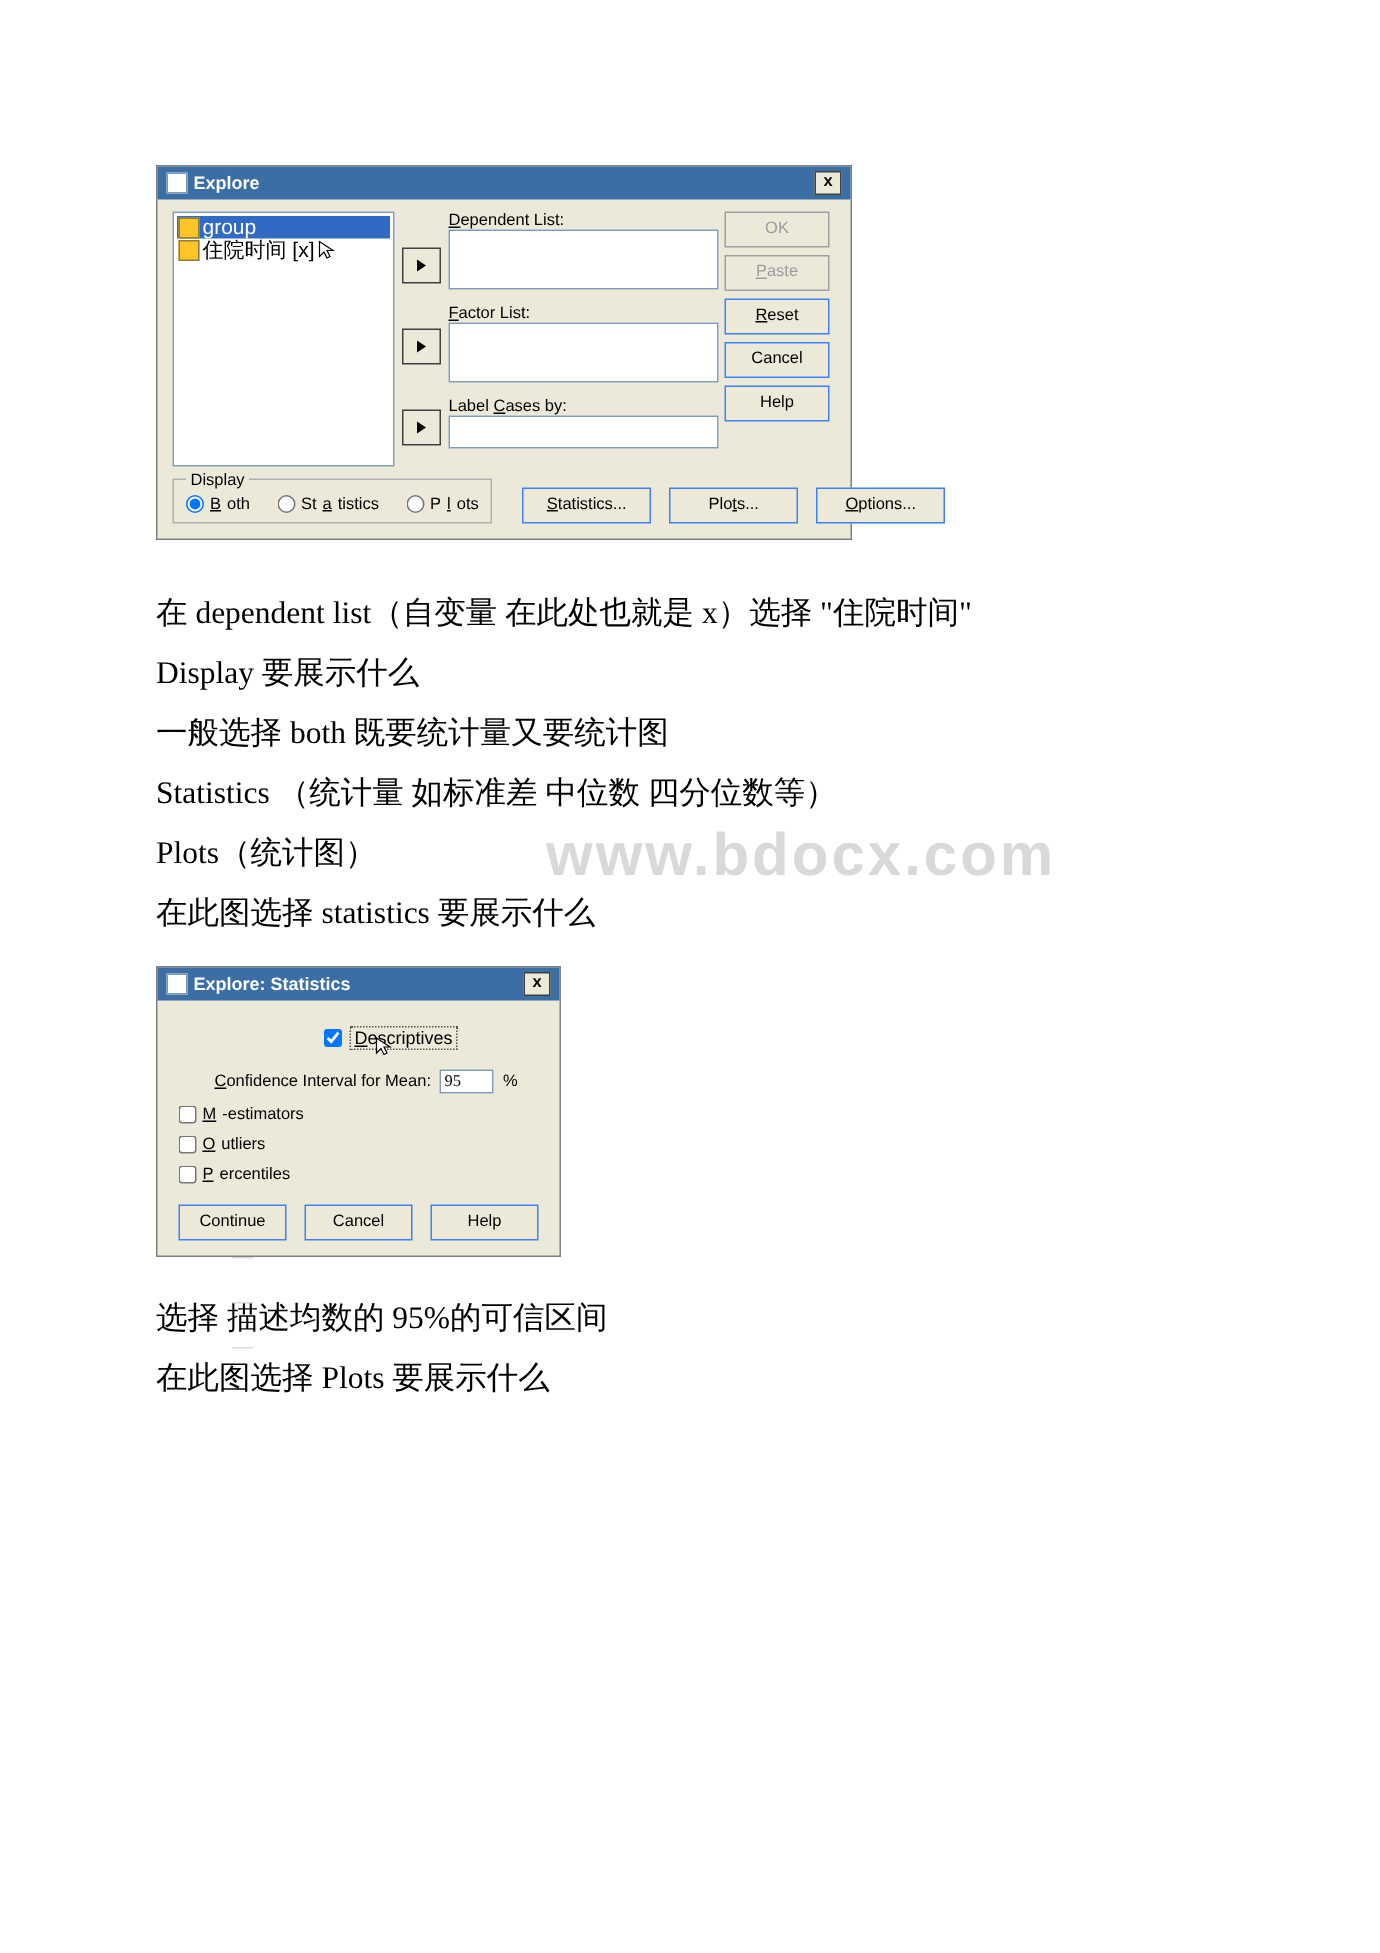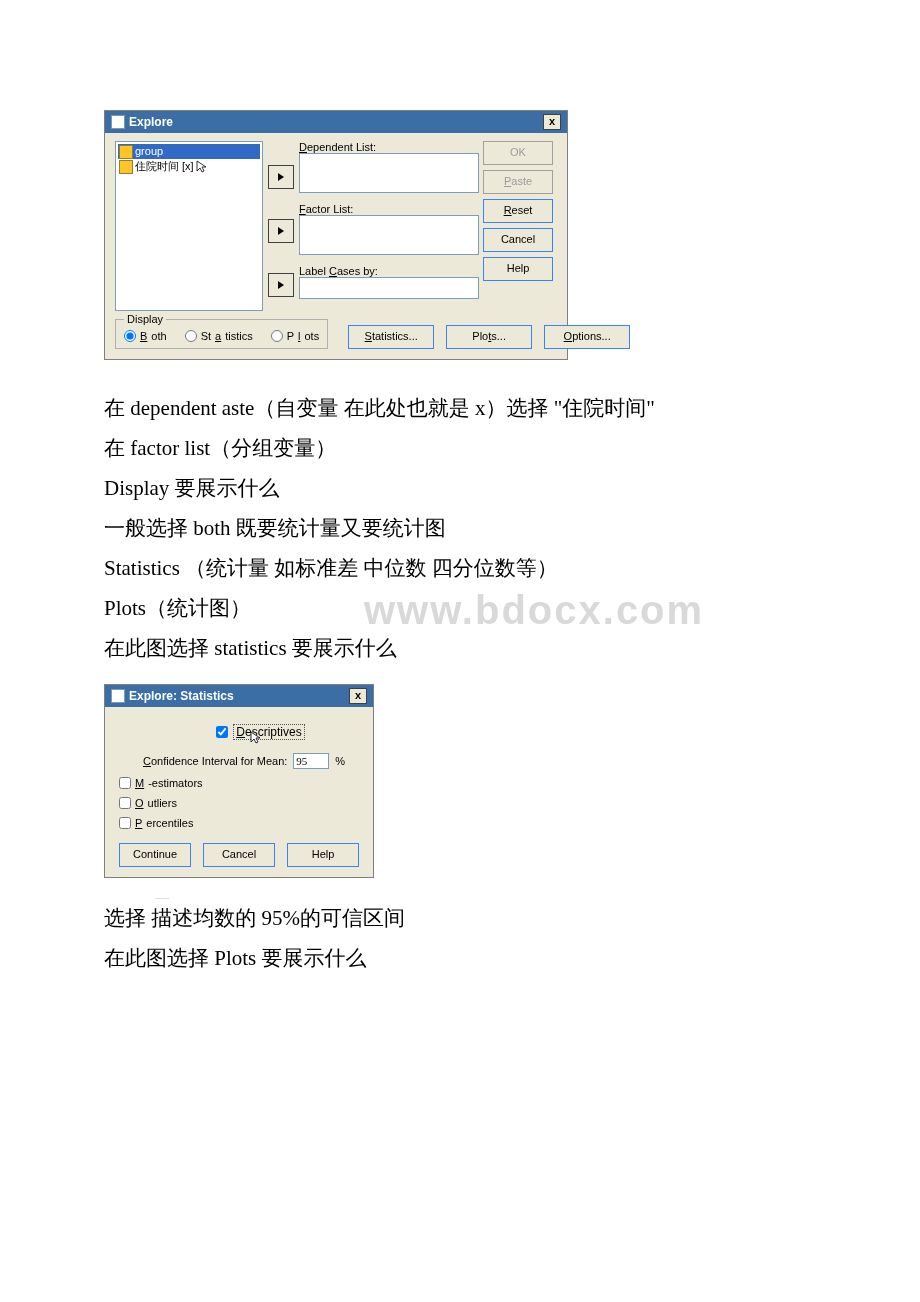--- a/index.html
+++ b/index.html
@@ -85,21 +85,21 @@
     border: 1px solid #7f9db9;
     background: #fff;
     height: 170px;
     width: 148px;
     box-sizing: border-box;
     padding: 2px;
   }
   .src-item {
     display: flex;
     align-items: center;
-    font-size: 11px;
+    font-size: 14px;
     line-height: 15px;
     gap: 2px;
     padding: 0 1px;
   }
   .src-item.selected {
     background: #316ac5;
     color: #fff;
   }
   .var-ico {
     width: 12px; height: 12px;
@@ -348,22 +348,21 @@
         </div>
         <div class="bottom-btn-row" style="margin-left:0;">
           <div class="btn"><span class="u">S</span>tatistics...</div>
           <div class="btn">Plo<span class="u">t</span>s...</div>
           <div class="btn"><span class="u">O</span>ptions...</div>
         </div>
       </div>
     </div>
   </div>
 
-  <p class="para first">在 dependent aste（自变量 在此处也就是 x）选择 "住院时间"</p>
-  <p class="para">在 factor list（分组变量）</p>
+  <p class="para first">在 dependent list（自变量 在此处也就是 x）选择 "住院时间"</p>
   <p class="para">Display 要展示什么</p>
   <p class="para">一般选择 both 既要统计量又要统计图</p>
   <p class="para">Statistics （统计量 如标准差 中位数 四分位数等）</p>
   <div class="rel">
     <div class="watermark">www.bdocx.com</div>
     <p class="para" style="position:relative;z-index:1;">Plots（统计图）</p>
   </div>
   <p class="para">在此图选择 statistics 要展示什么</p>
 
   <div class="guides" style="top:718px;">

